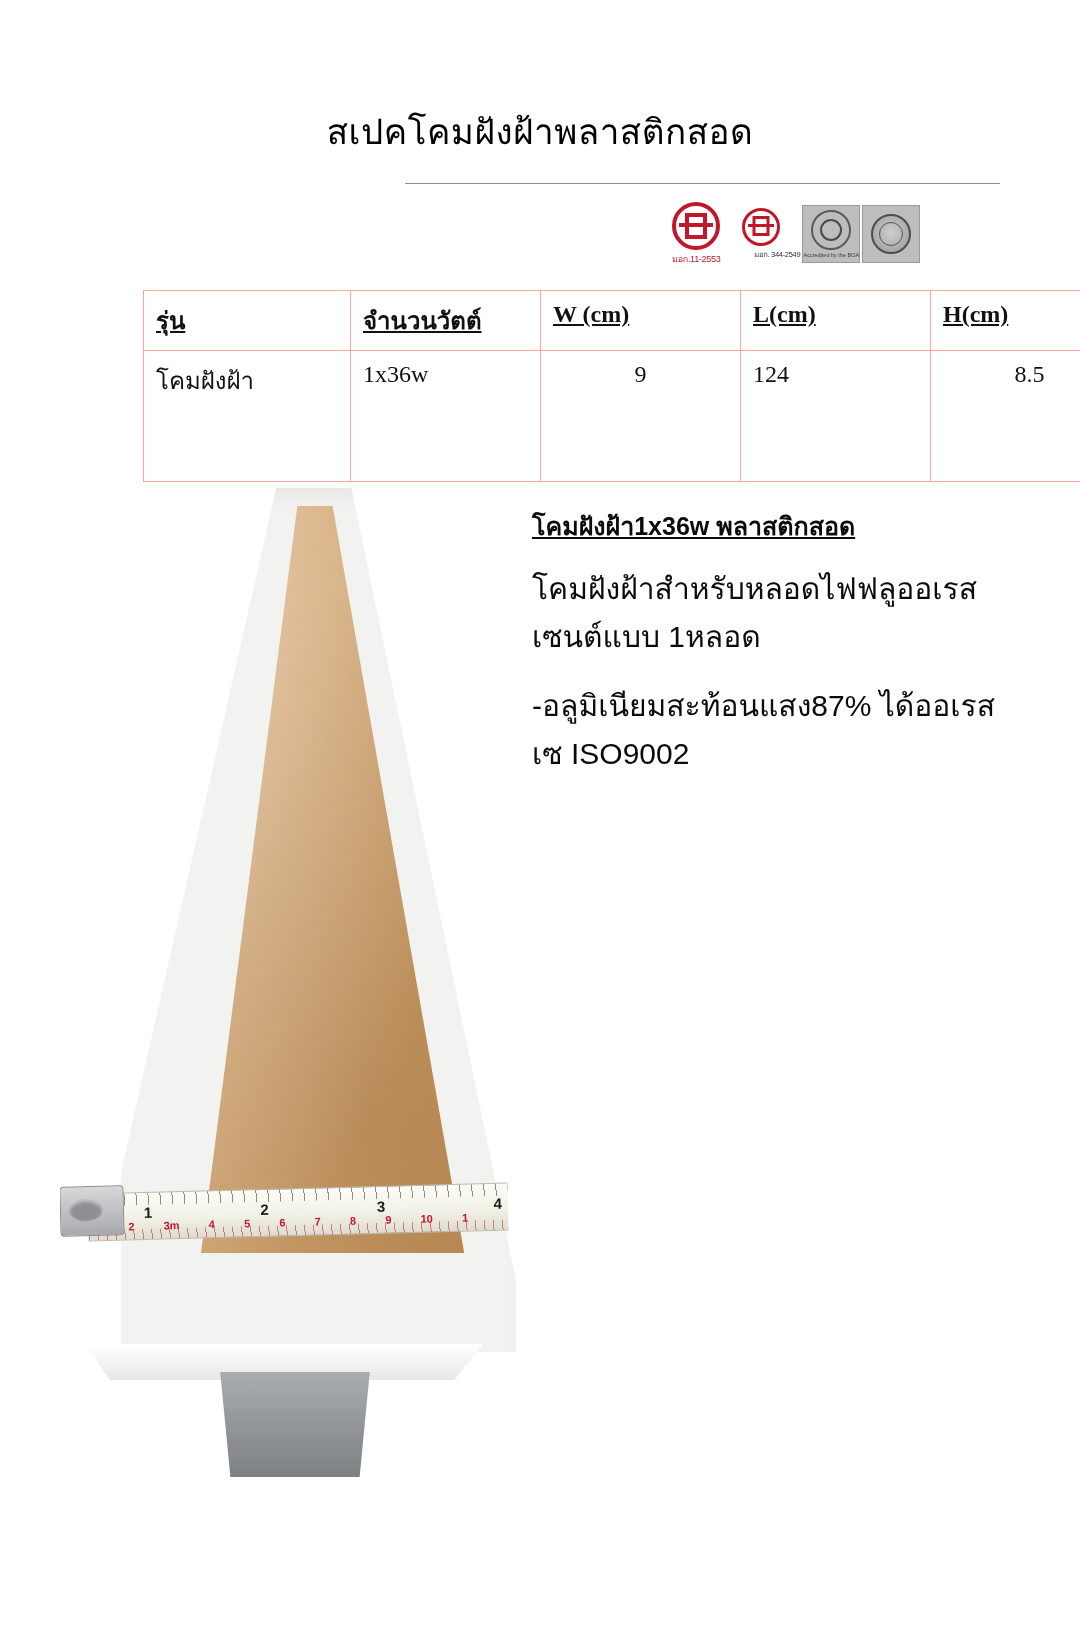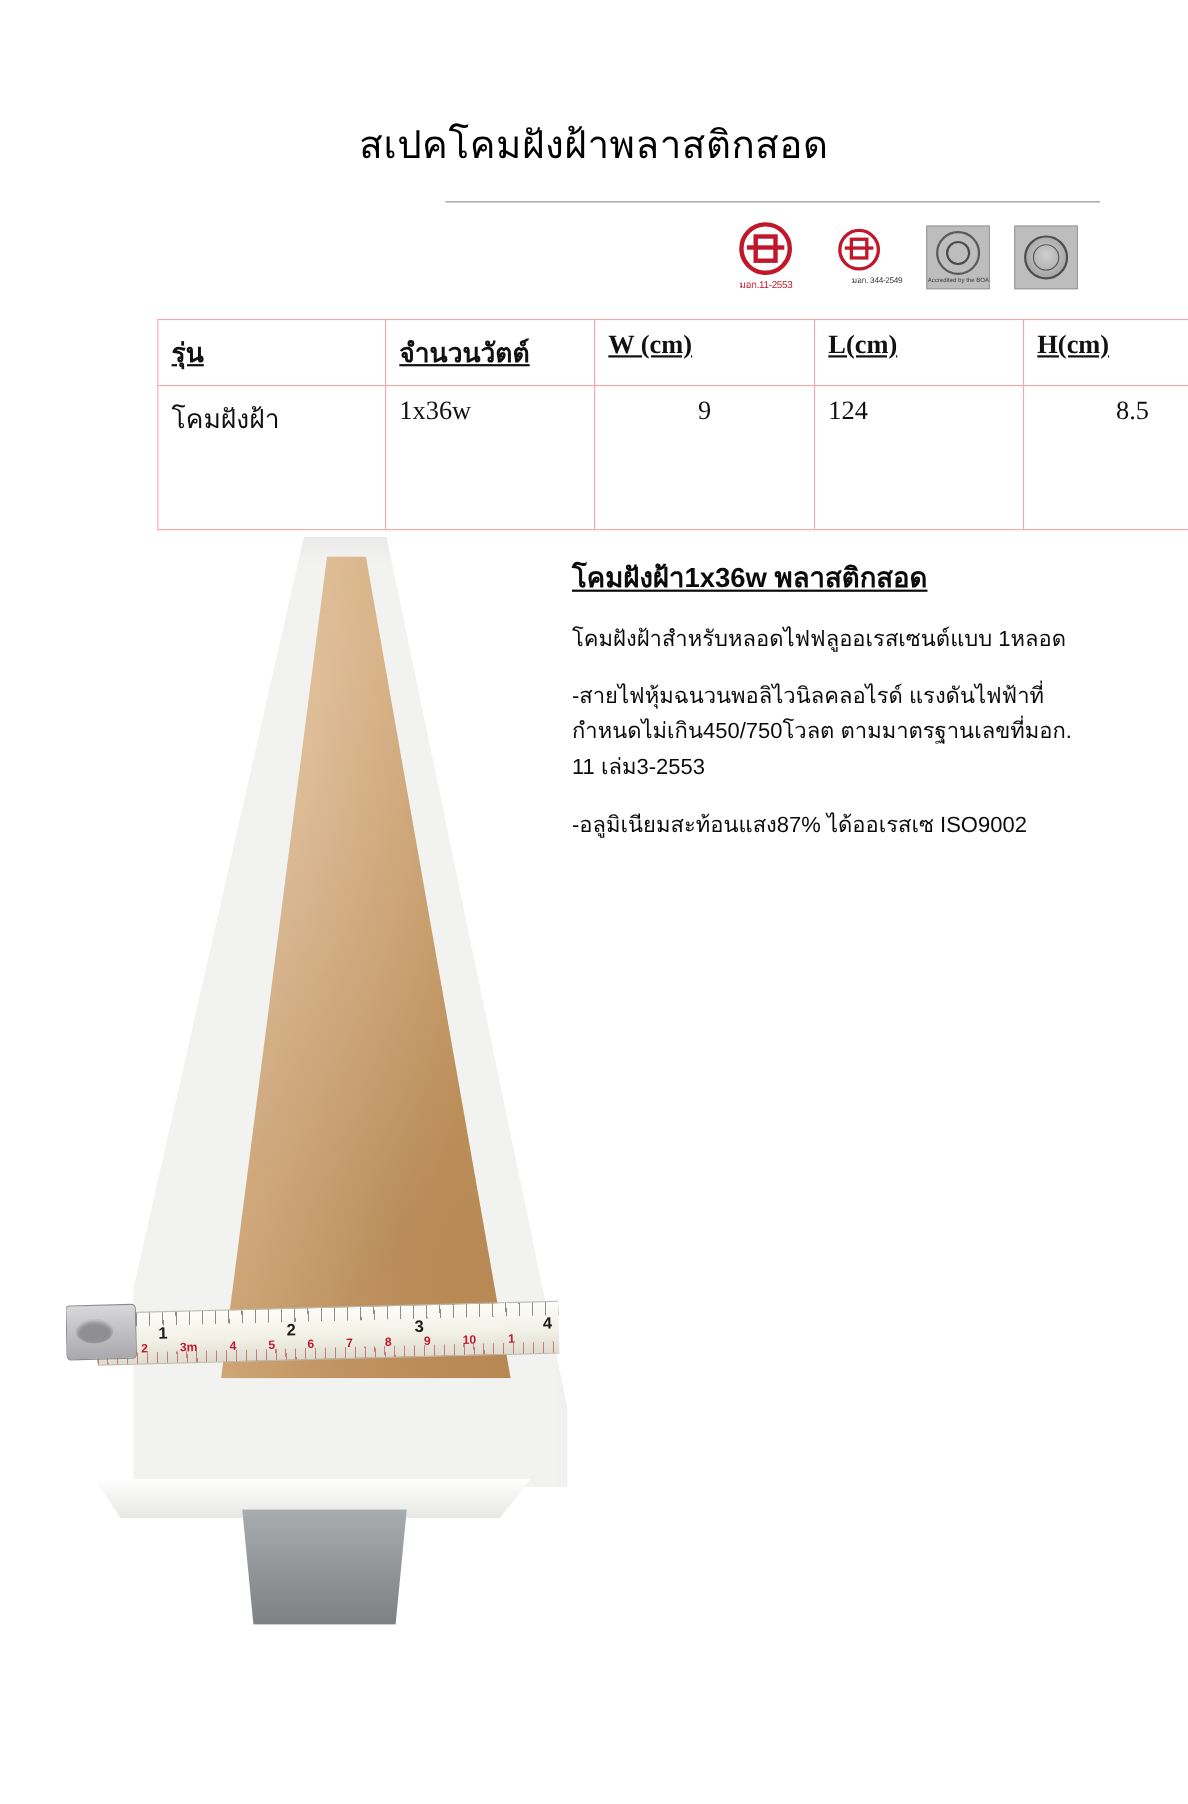--- a/index.html
+++ b/index.html
@@ -40,21 +40,21 @@
   }
 
   .logo-row {
     position: absolute;
     top: 198px;
     left: 672px;
     width: 330px;
     height: 72px;
     display: flex;
     align-items: center;
-    gap: 22px;
+    gap: 2px;
   }
   .logo {
     position: relative;
     display: flex;
     align-items: center;
     justify-content: center;
     flex-direction: column;
   }
   .tisi-mark {
     width: 48px;
@@ -321,34 +321,34 @@
     width: 34px; height: 22px;
     border-radius: 50%;
     background: #8e8e93;
     box-shadow: inset 0 2px 4px rgba(255,255,255,0.6);
   }
 
   
   .desc {
     position: absolute;
     top: 510px;
-    left: 520px;
+    left: 532px;
     width: 480px;
     font-family: "Liberation Sans", sans-serif;
     color: #0b0b0b;
   }
   .desc-heading {
     font-size: 25px;
     font-weight: bold;
     text-decoration: underline;
     margin-bottom: 22px;
     line-height: 1.3;
   }
   .desc p {
-    font-size: 20px;
+    font-size: 30px;
     line-height: 1.62;
     margin: 0 0 20px 0;
   }
 </style>
 </head>
 <body>
 
 <div class="page-title">สเปคโคมฝังฝ้าพลาสติกสอด</div>
 
 <div class="divider"></div>
@@ -420,15 +420,14 @@
       <span>10</span>
       <span>1</span>
     </div>
   </div>
   <div class="tape-hook"></div>
 </div>
 
 <div class="desc">
   <div class="desc-heading">โคมฝังฝ้า1x36w พลาสติกสอด</div>
   <p>โคมฝังฝ้าสำหรับหลอดไฟฟลูออเรสเซนต์แบบ 1หลอด</p>
-  <p>-สายไฟหุ้มฉนวนพอลิไวนิลคลอไรด์ แรงดันไฟฟ้าที่กำหนดไม่เกิน450/750โวลต ตามมาตรฐานเลขที่มอก. 11 เล่ม3-2553</p>
   <p>-อลูมิเนียมสะท้อนแสง87% ได้ออเรสเซ ISO9002</p>
 </div>
 
 </body></html>

